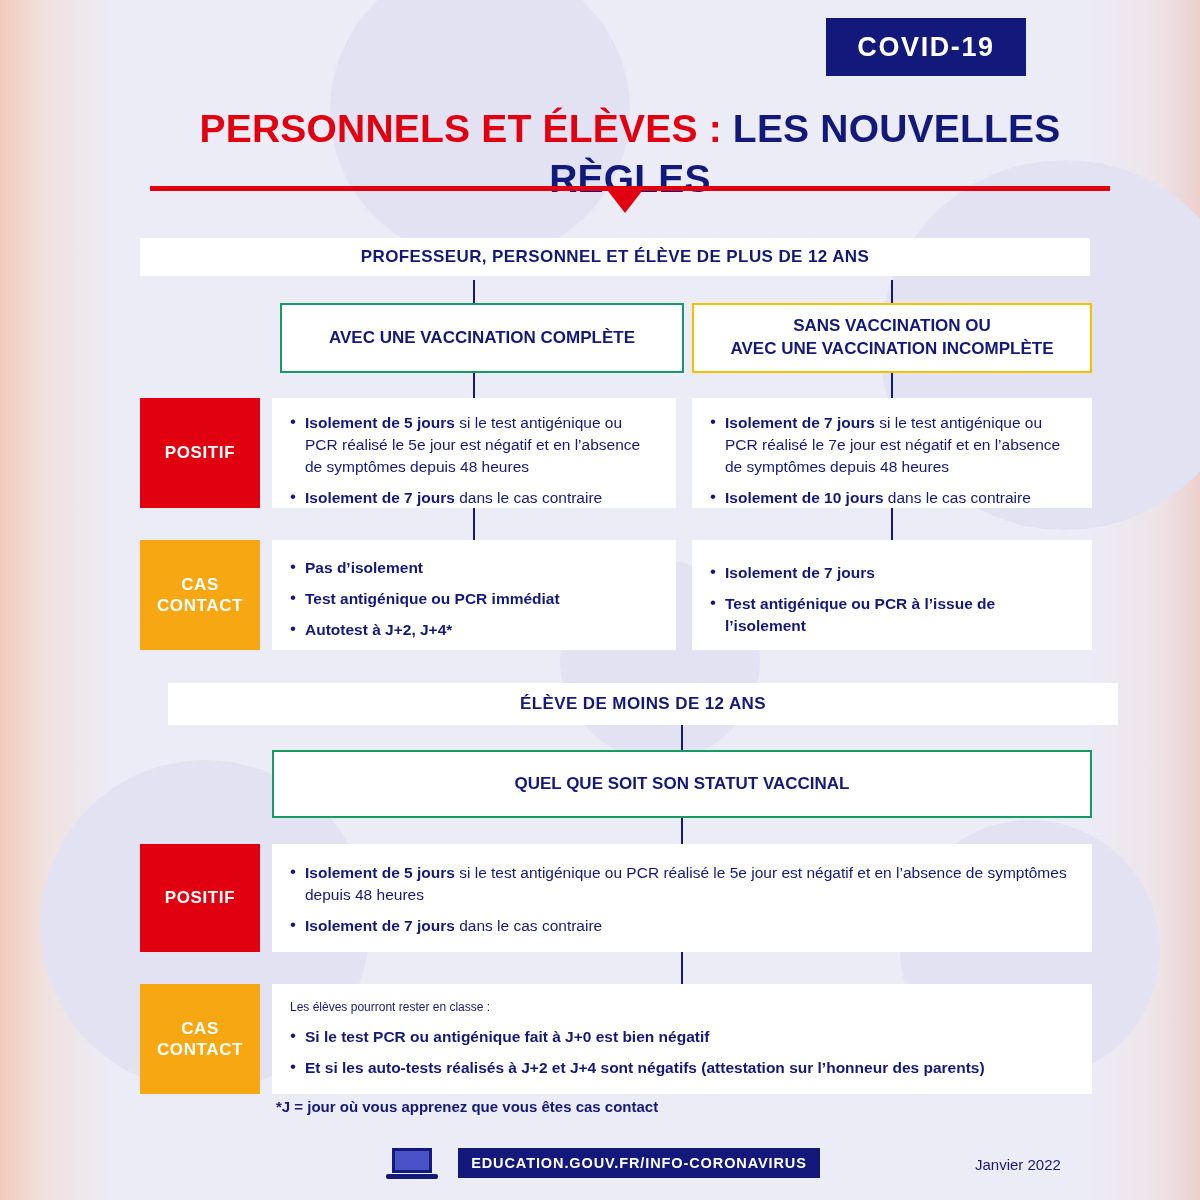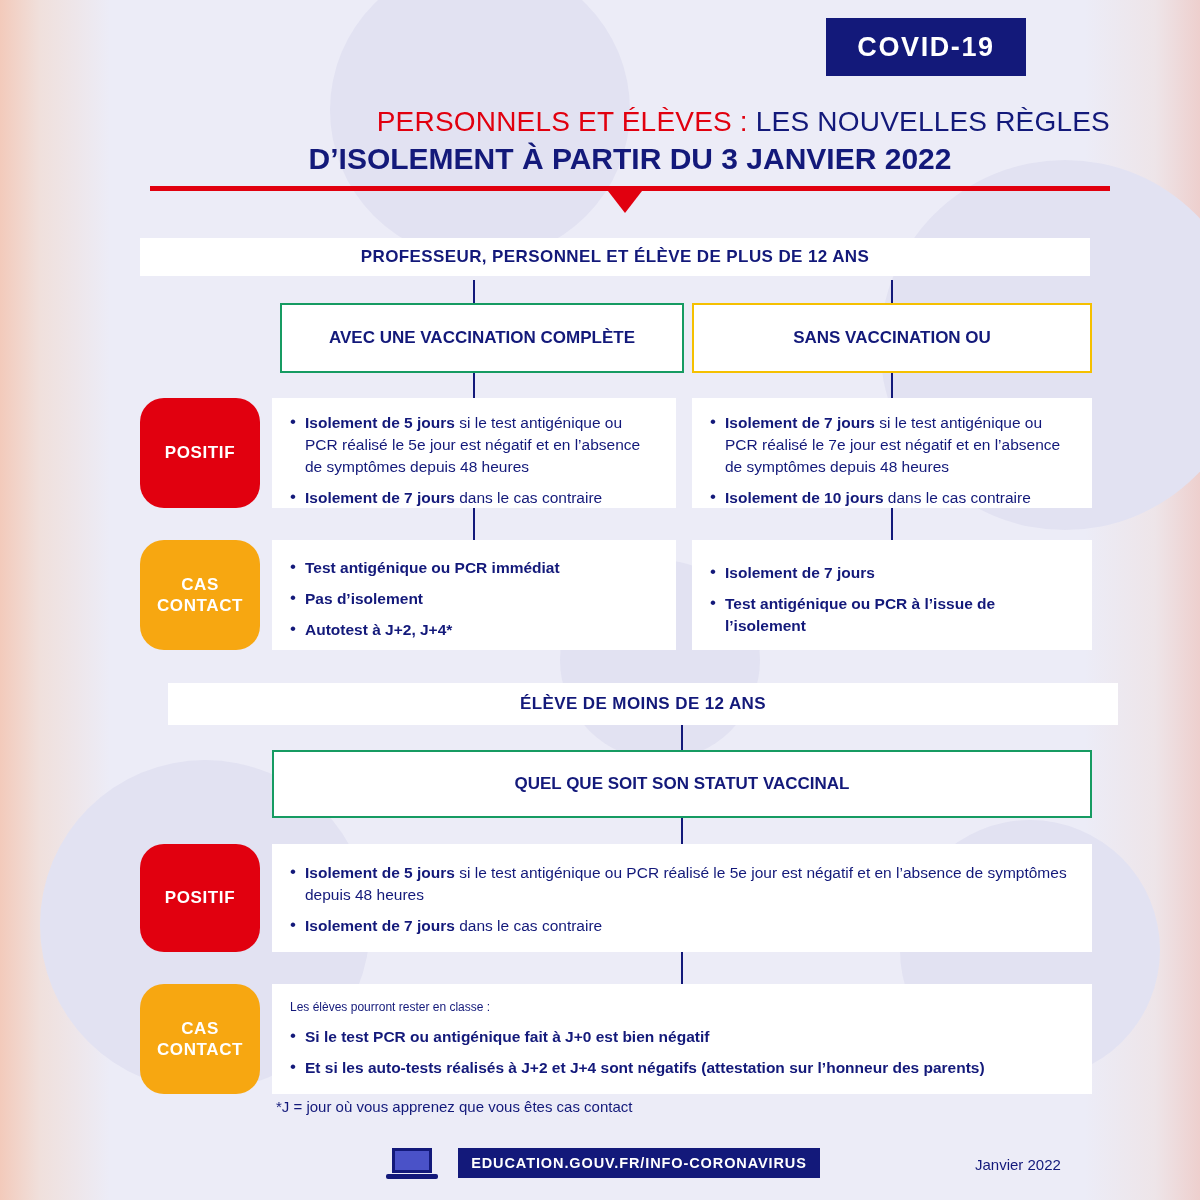--- a/index.html
+++ b/index.html
@@ -68,26 +68,25 @@
   }
 
   .title-block {
     position: absolute;
     left: 150px;
     top: 104px;
     width: 960px;
     text-align: center;
   }
   .title-line1 {
-    font-size: 28px;
-    font-weight: normal;
+    font-size: 39px;
+    font-weight: bold;
     color: #13197a;
     letter-spacing: 0.2px;
     line-height: 1.28;
-    text-align: right;
   }
   .title-line1 .red {
     color: #e1000f;
   }
   .title-line2 {
     font-size: 30px;
     font-weight: bold;
     color: #13197a;
     line-height: 1.28;
   }
@@ -153,21 +152,20 @@
     position: absolute;
     display: flex;
     align-items: center;
     justify-content: center;
     text-align: center;
     color: #ffffff;
     font-weight: bold;
     font-size: 17px;
     line-height: 1.25;
     letter-spacing: 0.6px;
-    border-radius: 24px;
   }
   .tag-red { background: #e1000f; }
   .tag-orange { background: #f7a711; }
 
   .panel {
     position: absolute;
     background: #ffffff;
     box-sizing: border-box;
     padding: 14px 18px 20px 18px;
     color: #13197a;
@@ -198,20 +196,21 @@
     margin: 0 0 10px 0;
     font-size: 12px;
   }
 
   .footnote {
     position: absolute;
     left: 276px;
     top: 1098px;
     color: #13197a;
     font-size: 15px;
+    font-weight: bold;
   }
 
   .footer-bar {
     position: absolute;
     left: 458px;
     top: 1148px;
     width: 362px;
     height: 30px;
     background: #13197a;
     color: #ffffff;
@@ -268,34 +267,34 @@
   <div class="virus v5"></div>
 
   <div class="content">
 
     <div class="covid-badge">COVID-19</div>
 
     <div class="title-block">
       <div class="title-line1">
         <span class="red">PERSONNELS ET ÉLÈVES :</span><span> LES NOUVELLES RÈGLES</span>
       </div>
-      <div class="title-line2">D’ISOLEMENT À PARTIR DU 3 JANVIER 2022</div>
     </div>
     <div class="red-rule"></div>
     <div class="red-arrow"></div>
 
     <div class="band band-1">PROFESSEUR, PERSONNEL ET ÉLÈVE DE PLUS DE 12 ANS</div>
 
     <div class="connector" style="left:473px; top:280px; height:23px;"></div>
     <div class="connector" style="left:891px; top:280px; height:23px;"></div>
 
     <div class="headbox hb-green">AVEC UNE VACCINATION COMPLÈTE</div>
     <div class="headbox hb-yellow">
       <div>
         <div>SANS VACCINATION OU</div>
+        <div>AVEC UNE VACCINATION INCOMPLÈTE</div>
       </div>
     </div>
 
     <div class="connector" style="left:473px; top:373px; height:25px;"></div>
     <div class="connector" style="left:891px; top:373px; height:25px;"></div>
 
     <div class="connector" style="left:473px; top:508px; height:32px;"></div>
     <div class="connector" style="left:891px; top:508px; height:32px;"></div>
 
     <div class="tag tag-red" style="left:140px; top:398px; width:120px; height:110px;">POSITIF</div>
@@ -315,22 +314,22 @@
 
     <div class="panel" style="left:692px; top:398px; width:400px; height:110px;">
       <ul>
         <li><b>Isolement de 7 jours</b><span> si le test antigénique ou PCR réalisé le 7e jour est négatif et en l’absence de symptômes depuis 48 heures</span></li>
         <li><b>Isolement de 10 jours</b><span> dans le cas contraire</span></li>
       </ul>
     </div>
 
     <div class="panel" style="left:272px; top:540px; width:404px; height:110px; padding-top:17px;">
       <ul>
+        <li><b>Pas d’isolement</b></li>
         <li><b>Test antigénique ou PCR immédiat</b></li>
-        <li><b>Pas d’isolement</b></li>
         <li><b>Autotest à J+2, J+4*</b></li>
       </ul>
     </div>
 
     <div class="panel" style="left:692px; top:540px; width:400px; height:110px; padding-top:22px;">
       <ul>
         <li><b>Isolement de 7 jours</b></li>
         <li><b>Test antigénique ou PCR à l’issue de l’isolement</b></li>
       </ul>
     </div>

